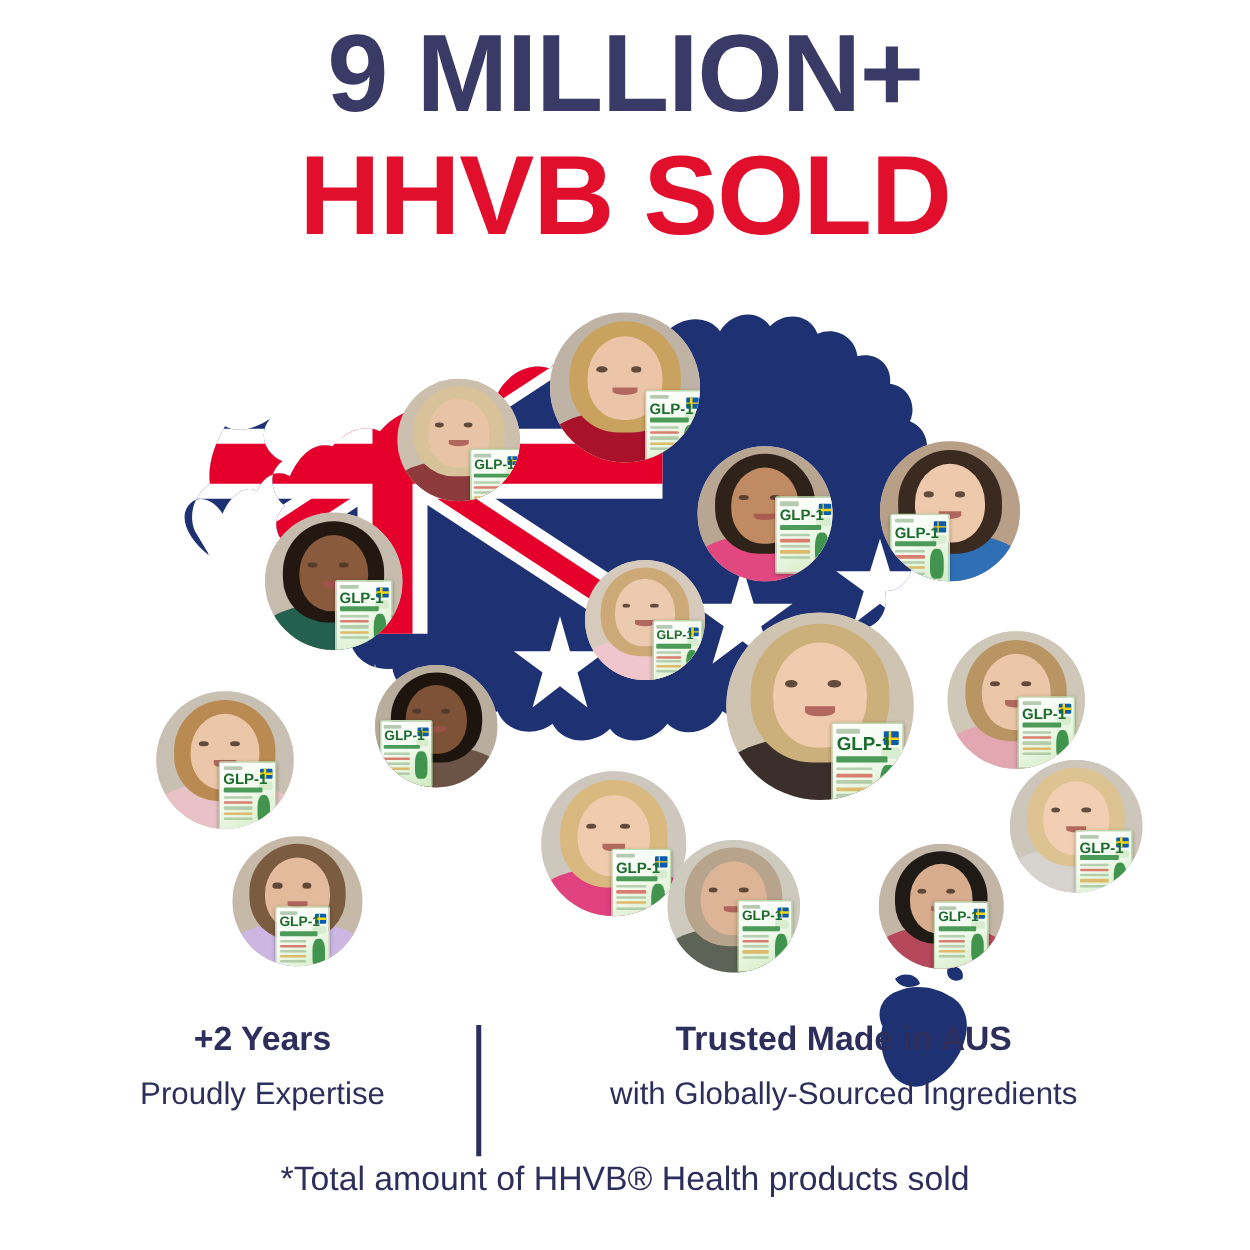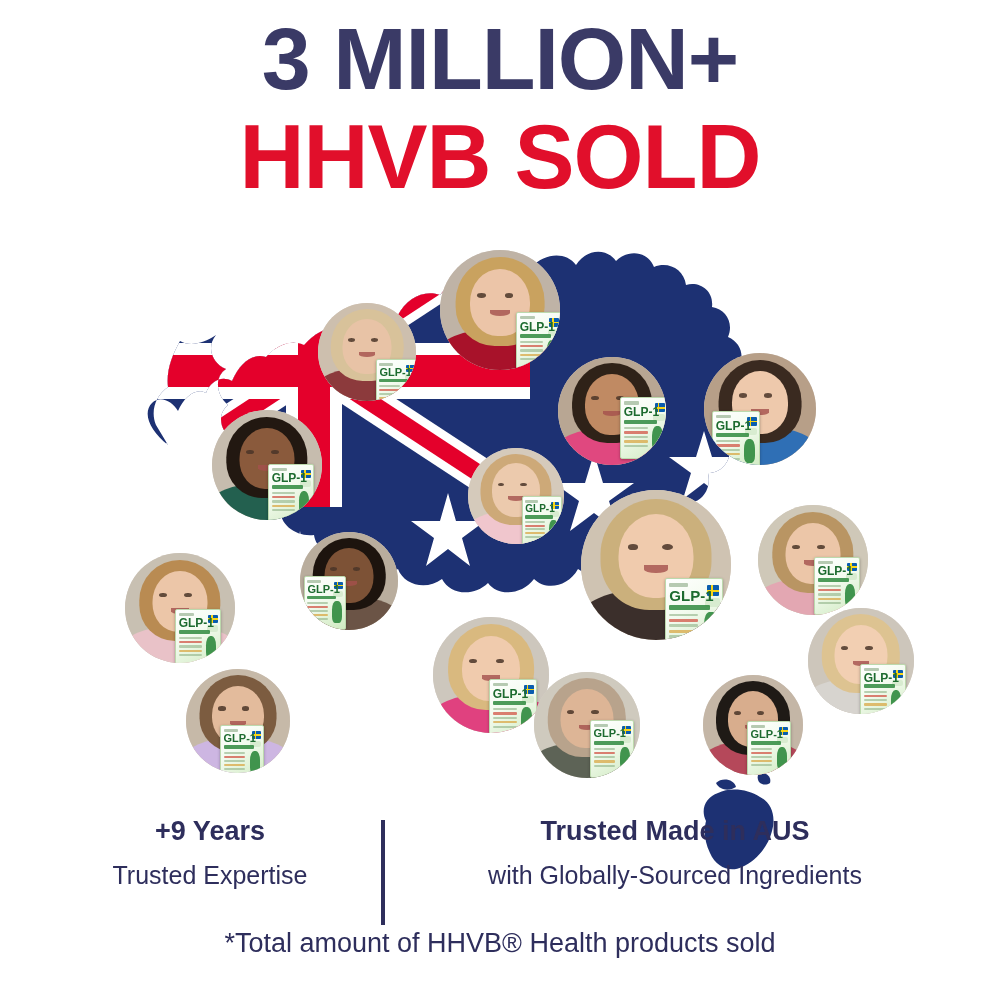--- a/index.html
+++ b/index.html
@@ -104,21 +104,21 @@
     position:absolute;left:0;top:928px;width:1000px;text-align:center;
     font-size:27px;font-weight:400;color:#2e2e5c;
   }
 </style>
 </head>
 <body>
 
 <div id="poster">
 
   <div class="headline-block">
-    <div class="hl1">3 MILLION+</div>
+    <div class="hl1">9 MILLION+</div>
     <div class="hl2">HHVB SOLD</div>
   </div>
 
   <div class="map-stage">
 
     <svg class="map-svg" viewBox="0 0 1000 640" preserveAspectRatio="none">
       <defs>
 
         <clipPath id="ausClip">
           <path d="M168,210
@@ -595,22 +595,22 @@
               <i></i>
               <i></i>
             </span>
           </div>
         </div>
       </div>
   </div>
 
   <div class="trust">
     <div class="trust-left">
-      <div class="t-strong">+9 Years</div>
-      <div class="t-light">Trusted Expertise</div>
+      <div class="t-strong">+2 Years</div>
+      <div class="t-light">Proudly Expertise</div>
     </div>
     <div class="divider"></div>
     <div class="trust-right">
       <div class="t-strong">Trusted Made in AUS</div>
       <div class="t-light">with Globally-Sourced Ingredients</div>
     </div>
   </div>
 
   <div class="footnote">*Total amount of HHVB® Health products sold</div>
 </div>

